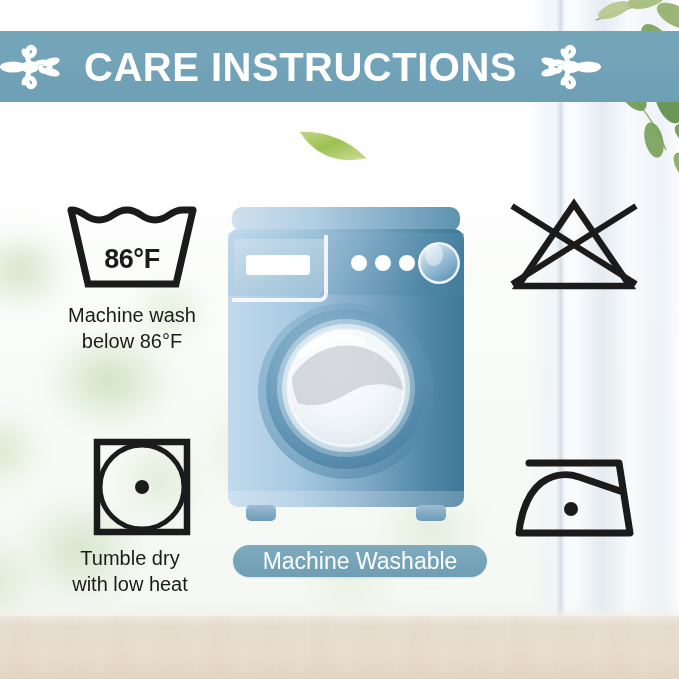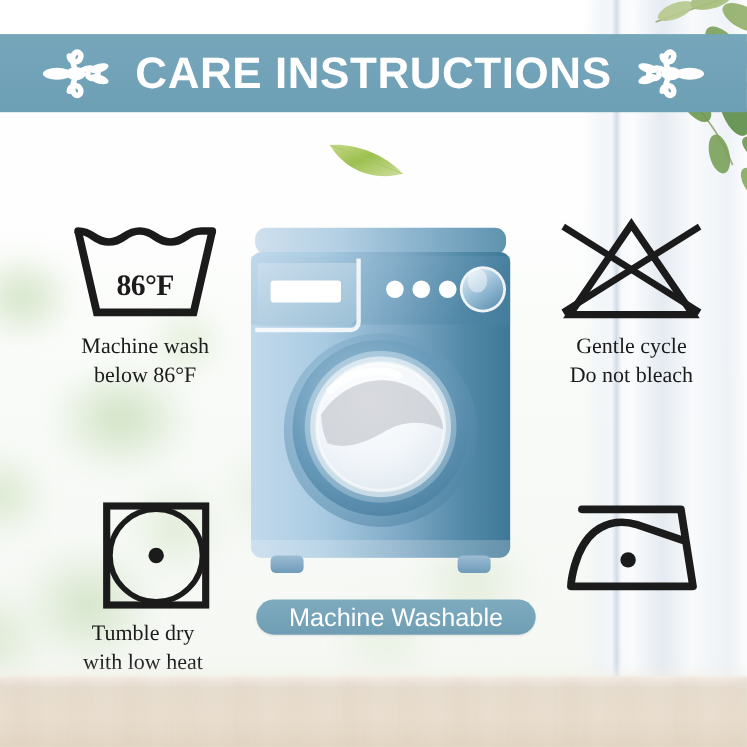--- a/index.html
+++ b/index.html
@@ -108,21 +108,21 @@
   }
 
   
   .banner {
     position: absolute;
     left: 0; top: 31px;
     width: 679px; height: 71px;
     background: linear-gradient(180deg, #76a6ba 0%, #72a3b8 45%, #6d9fb5 100%);
     display: flex;
     align-items: center;
-    justify-content: center;
+    justify-content: flex-start;
     gap: 22px;
   }
   .banner-title {
     color: #ffffff;
     font-size: 40px;
     font-weight: bold;
     letter-spacing: 0.5px;
     white-space: nowrap;
     line-height: 1;
   }
@@ -139,35 +139,34 @@
     left: 296px; top: 122px;
     width: 74px; height: 44px;
   }
 
   
   .cell {
     position: absolute;
     display: flex;
     flex-direction: column;
     align-items: center;
-    font-family: Liberation Serif, serif;
   }
   .cell-icon { display: block; }
   .cell-label {
     margin-top: 6px;
     color: #1b1b1b;
     font-size: 20px;
     line-height: 26px;
     text-align: center;
     white-space: pre-line;
   }
 
   #cell-wash   { left: 24px;  top: 196px; width: 216px; }
   #cell-bleach { left: 470px; top: 196px; width: 208px; }
-  #cell-dry    { left: 22px;  top: 452px; width: 216px; }
+  #cell-dry    { left: 22px;  top: 434px; width: 216px; }
   #cell-iron   { left: 472px; top: 447px; width: 208px; }
 
   .tub-temp {
     position: absolute;
     left: 0; right: 0;
     top: 48px;
     text-align: center;
     font-size: 27px;
     font-weight: bold;
     color: #1b1b1b;
@@ -293,22 +292,20 @@
   </div>
 
   <div class="cell" id="cell-bleach">
     <div class="icon-wrap">
       <svg class="cell-icon" viewBox="0 0 150 100" width="150" height="100">
         <path d="M75,8 L131,90 L19,90 Z" fill="none" stroke="#1b1b1b" stroke-width="6.5" stroke-linejoin="miter"></path>
         <line x1="13" y1="10" x2="137" y2="88" stroke="#1b1b1b" stroke-width="6"></line>
         <line x1="137" y1="10" x2="13" y2="88" stroke="#1b1b1b" stroke-width="6"></line>
       </svg>
     </div>
-    <div class="cell-label">Gentle cycle
-Do not bleach</div>
   </div>
 
   <div class="cell" id="cell-dry">
     <div class="icon-wrap">
       <svg class="cell-icon" viewBox="0 0 150 105" width="150" height="105">
         <rect x="42" y="8" width="90" height="90" fill="none" stroke="#1b1b1b" stroke-width="6.5"></rect>
         <circle cx="87" cy="53" r="42" fill="none" stroke="#1b1b1b" stroke-width="5"></circle>
         <circle cx="87" cy="53" r="7" fill="#1b1b1b"></circle>
       </svg>
     </div>

